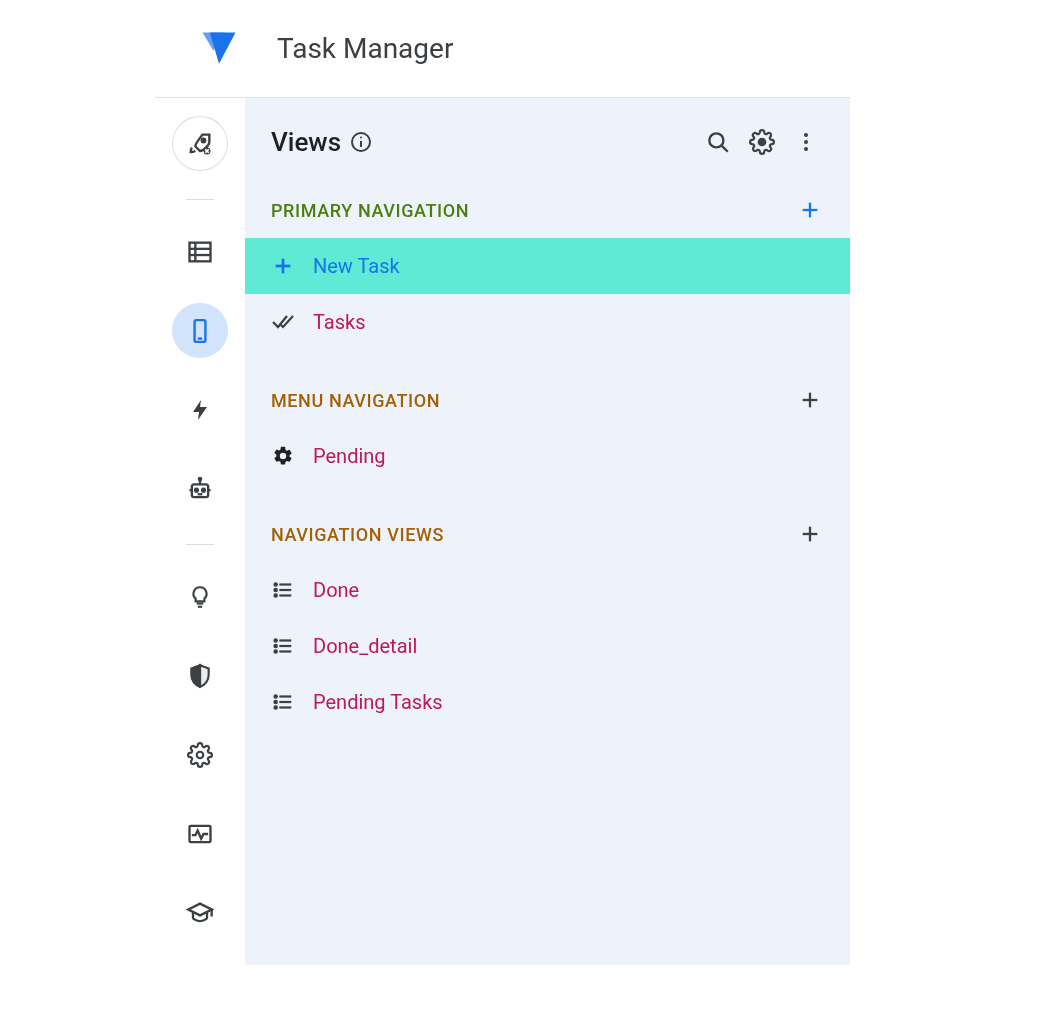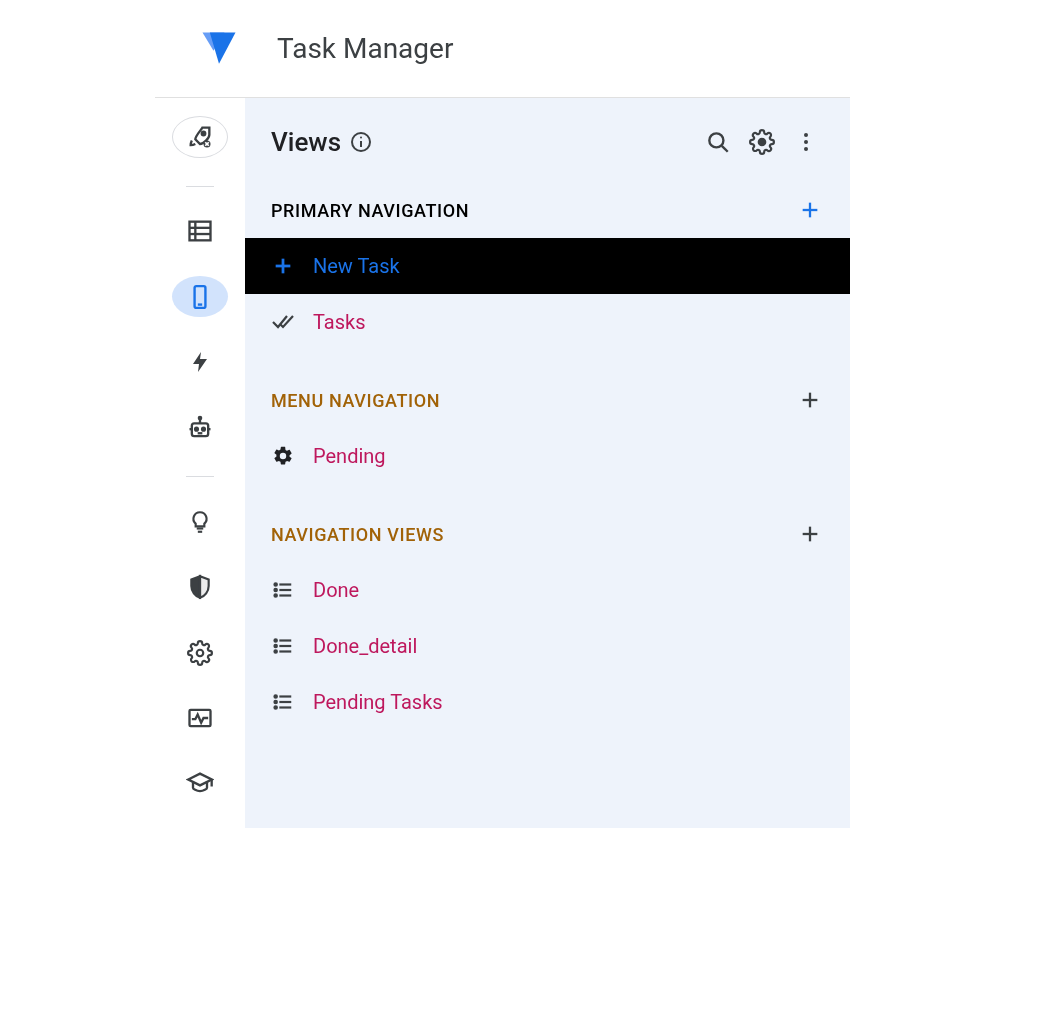--- a/index.html
+++ b/index.html
@@ -7,21 +7,21 @@
     font-family: 'Google Sans', Roboto, Arial, sans-serif;
     background: #fff;
     width: 1062px;
     height: 1022px;
     overflow: hidden;
   }
   .app {
     display: flex;
     flex-direction: column;
     width: 695px;
-    height: 828px;
+    height: 965px;
     margin-left: 155px;
   }
   .topbar {
     display: flex;
     align-items: center;
     height: 98px;
     padding-left: 40px;
     border-bottom: 1px solid #e0e0e0;
     background: #fff;
   }
@@ -98,21 +98,21 @@
   }
   .section-header {
     display: flex;
     align-items: center;
     padding: 18px 22px 10px 26px;
   }
   .section-label {
     font-size: 18px;
     font-weight: 500;
     letter-spacing: 0.6px;
-    color: #000000;
+    color: #4d7c0f;
   }
   .section-label.muted { color: #a16207; }
   .section-header .spacer { flex: 1; }
   .add-btn {
     width: 36px; height: 36px;
     display: flex; align-items: center; justify-content: center;
     cursor: pointer;
     color: #1a73e8;
   }
   .add-btn.muted { color: #3c4043; }
@@ -125,21 +125,21 @@
     font-size: 20px;
     color: #be185d;
     gap: 18px;
   }
   .nav-item .item-icon {
     width: 24px; height: 24px;
     display: flex; align-items: center; justify-content: center;
     color: #3c4043;
   }
   .nav-item.selected {
-    background: #000000;
+    background: #5eead4;
     color: #1a73e8;
   }
   .nav-item.selected .item-icon { color: #1a73e8; }
   svg { display: block; }
 </style>
 </head>
 <body>
 
 <div class="app">
 

